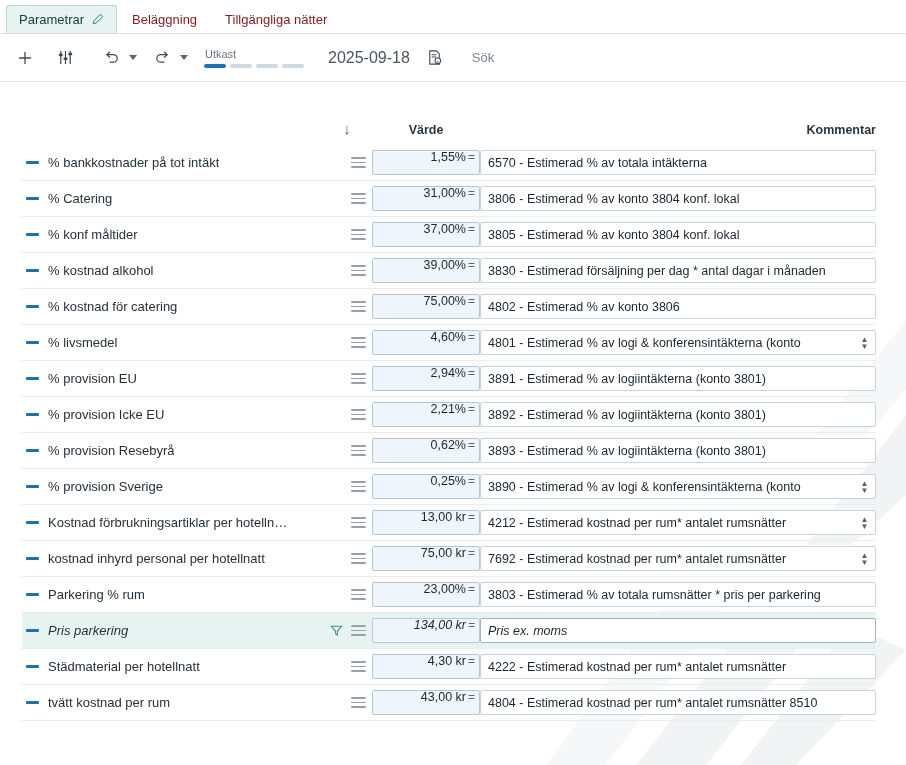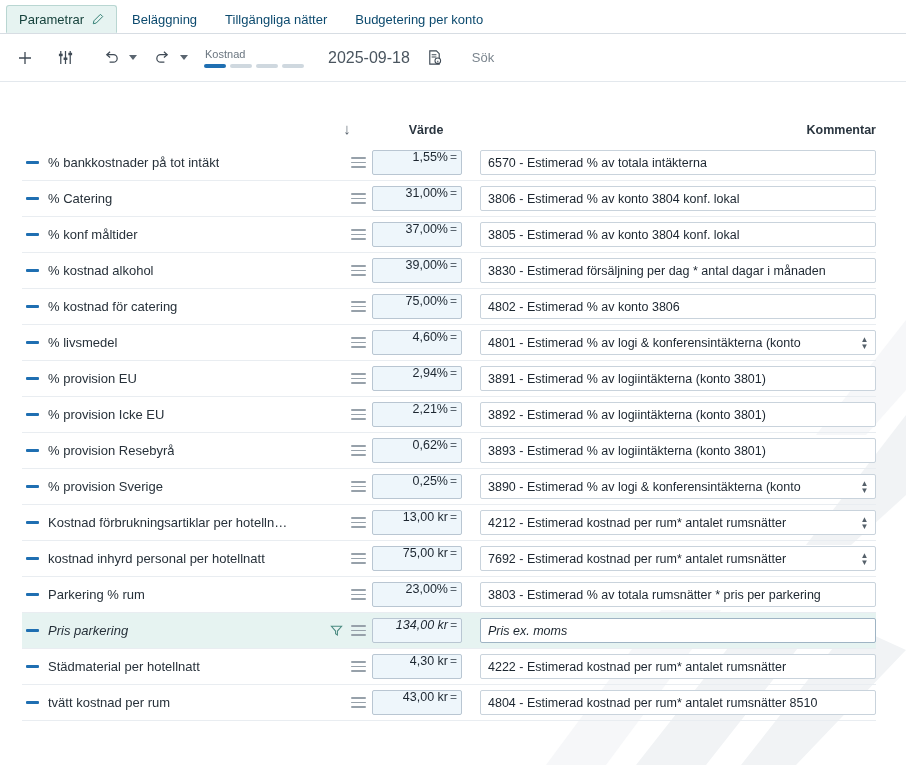--- a/index.html
+++ b/index.html
@@ -47,21 +47,21 @@
     box-sizing: border-box;
   }
   .tab {
     display: flex;
     align-items: center;
     gap: 7px;
     height: 26px;
     padding: 0 12px;
     margin-right: 2px;
     font-size: 13px;
-    color: #0c4a6e;
+    color: #7f1d1d;
     border: 1px solid transparent;
     border-radius: 3px 3px 0 0;
     cursor: default;
     white-space: nowrap;
   }
   .tab.active {
     background: #e6f3f1;
     border-color: #b9d6d2;
     border-bottom-color: #e6f3f1;
     color: #16423c;
@@ -225,21 +225,21 @@
     align-items: center;
     justify-content: flex-end;
     height: 25px;
     border: 1px solid #b9c6d2;
     background: #eef6fb;
     border-radius: 2px;
     padding: 0 4px 12px 6px;
     box-sizing: border-box;
     font-size: 12.5px;
     color: #1c2630;
-    margin-right: 18px;
+    margin-right: 0;
   }
   .value-field .eq {
     color: #5b6670;
     margin-left: 2px;
     font-size: 12px;
   }
 
   .comment-cell { padding-left: 0; }
   .comment-field {
     display: flex;
@@ -302,23 +302,20 @@
           <path d="M11.6 1.6l2.8 2.8-8 8-3.6.8.8-3.6 8-8z" fill="none" stroke="#2f7d72" stroke-width="1.2"></path>
         </svg>
       </span>
     </div>
     <div class="tab">
       <span>Beläggning</span>
     </div>
     <div class="tab">
       <span>Tillgängliga nätter</span>
     </div>
-    <div class="tab">
-      <span>Budgetering per konto</span>
-    </div>
   </div>
 
   <div class="toolbar">
     <div class="tb-btn">
       <svg width="16" height="16" viewBox="0 0 16 16">
         <path d="M8 2v12M2 8h12" stroke="#3f4a55" stroke-width="1.3"></path>
       </svg>
     </div>
     <div class="tb-btn" style="margin-left:10px;">
       <svg width="17" height="17" viewBox="0 0 18 18">
@@ -341,21 +338,21 @@
       <div class="tb-btn">
         <svg width="17" height="17" viewBox="0 0 18 18">
           <path d="M13 6H7a4 4 0 0 0 0 8h4" fill="none" stroke="#3f4a55" stroke-width="1.3"></path>
           <path d="M10.5 3L14 6l-3.5 3" fill="none" stroke="#3f4a55" stroke-width="1.3"></path>
         </svg>
       </div>
       <span class="caret"></span>
     </div>
 
     <div class="stepper">
-      <div class="stepper-label">Kostnad</div>
+      <div class="stepper-label">Utkast</div>
       <div class="stepper-bars">
         <span class="sbar on"></span>
         <span class="sbar"></span>
         <span class="sbar"></span>
         <span class="sbar"></span>
       </div>
     </div>
 
     <div class="tb-date">2025-09-18</div>
 

